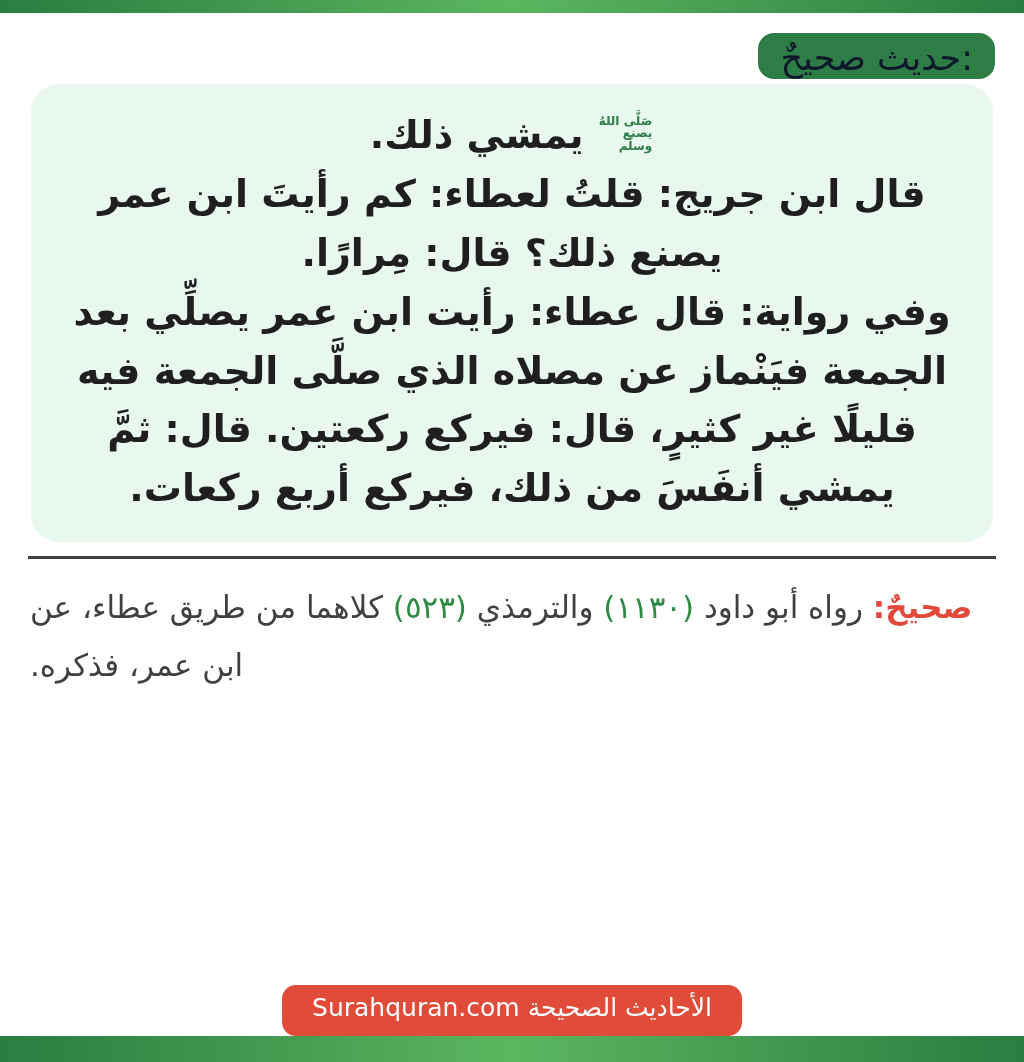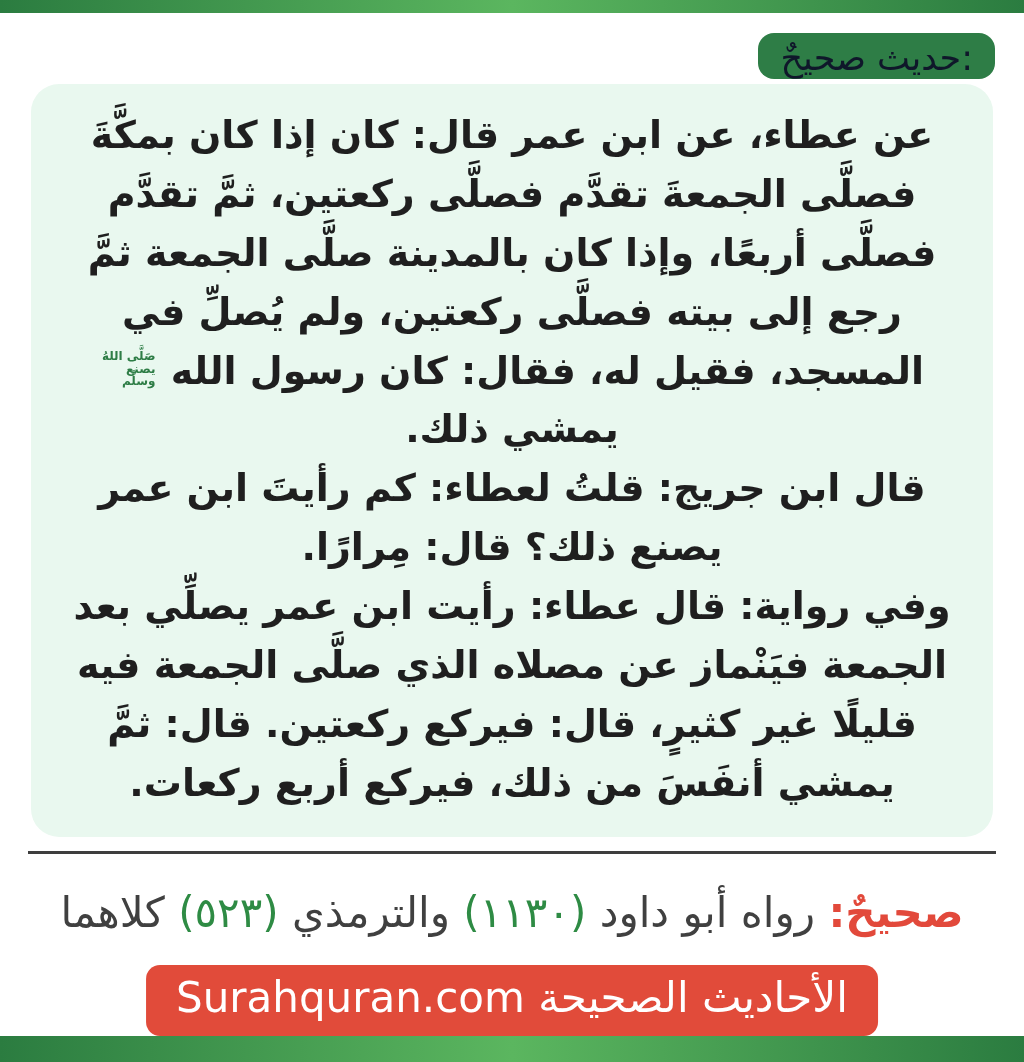--- a/index.html
+++ b/index.html
@@ -71,61 +71,61 @@
   }
   .divider {
     border: none;
     border-top: 3px solid #3e3e3e;
     width: 968px;
     margin: 14px auto 18px auto;
   }
   .attribution {
     width: 964px;
     margin: 20px auto 0 auto;
-    font-size: 42px;
+    font-size: 31px;
     line-height: 1.85;
     color: #404040;
-    text-align: center;
+    text-align: left;
   }
   .grade-red {
     color: #e2493b;
     font-weight: bold;
   }
   .num-green {
     color: #2e8b44;
   }
   .footer-badge {
     position: absolute;
     bottom: 26px;
     left: 50%;
     transform: translateX(-50%);
     background: #e14b3a;
     color: #ffffff;
-    font-size: 42px;
+    font-size: 25px;
     padding: 8px 30px 14px 30px;
     border-radius: 14px;
     white-space: nowrap;
     cursor: pointer;
   }
 </style>
 </head>
 <body>
 
 <div class="page">
 
   <div class="topbar"></div>
 
   <div class="header-row">
     <div class="header-badge">
       <span>حديث صحيحٌ:</span>
     </div>
   </div>
 
   <div class="hadith-box" dir="rtl">
-    <p><span>عن عطاء، عن ابن عمر قال: كان إذا كان بمكَّةَ فصلَّى الجمعةَ تقدَّم فصلَّى ركعتين، ثمَّ تقدَّم فصلَّى أربعًا، وإذا كان بالمدينة صلَّى الجمعة ثمَّ رجع إلى بيته فصلَّى ركعتين، ولم يُصلِّ في المسجد، فقيل له، فقال: كان رسول الله</span>
+    <p>
       <span class="salawat">
           <span>صَلَّى اللهُ</span>
           <span>يصنع</span>
           <span>وسلَّم</span>
         </span>
       <span>يمشي ذلك.</span></p>
     <p>قال ابن جريج: قلتُ لعطاء: كم رأيتَ ابن عمر يصنع ذلك؟ قال: مِرارًا.</p>
     <p>وفي رواية: قال عطاء: رأيت ابن عمر يصلِّي بعد الجمعة فيَنْماز عن مصلاه الذي صلَّى الجمعة فيه قليلًا غير كثيرٍ، قال: فيركع ركعتين. قال: ثمَّ يمشي أنفَسَ من ذلك، فيركع أربع ركعات.</p>
   </div>
 

